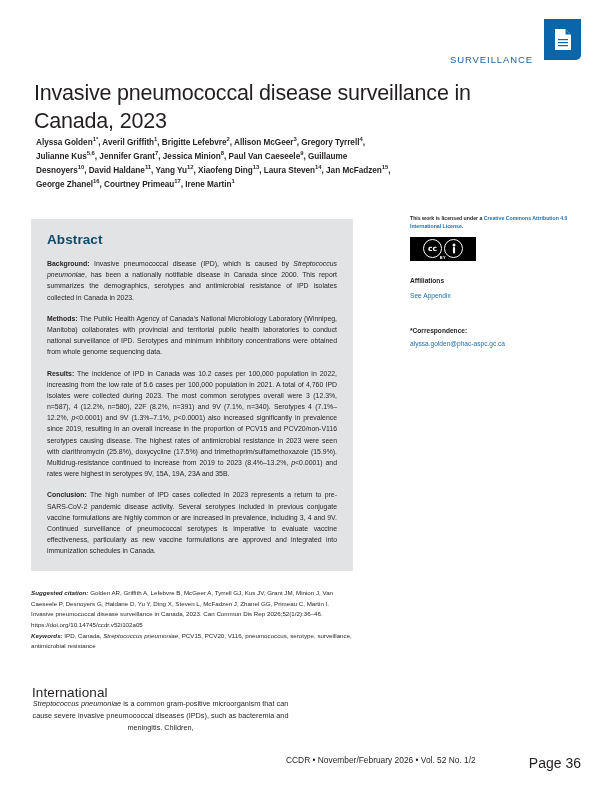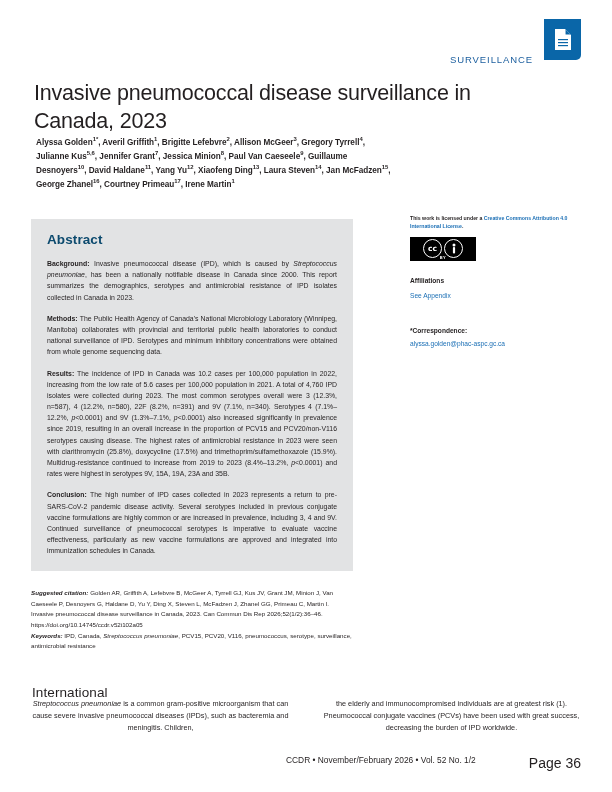--- a/index.html
+++ b/index.html
@@ -322,21 +322,18 @@
 
   <div class="corr-head">*Correspondence:</div>
   <a class="corr-link" href="#">alyssa.golden@phac-aspc.gc.ca</a>
 </aside>
 
 <h2 class="intro-head">International</h2>
 <div class="intro-cols">
   <div class="intro-col">
     <p><i>Streptococcus pneumoniae</i> is a common gram-positive microorganism that can cause severe invasive pneumococcal diseases (IPDs), such as bacteremia and meningitis. Children,</p>
   </div>
-  <div class="intro-col">
-    <p>the elderly and immunocompromised individuals are at greatest risk (1). Pneumococcal conjugate vaccines (PCVs) have been used with great success, decreasing the burden of IPD worldwide.</p>
-  </div>
 </div>
 
 <div class="footer">
   <span class="footer-main">CCDR • November/February 2026 • Vol. 52 No. 1/2</span>
   <span class="footer-page">Page 36</span>
 </div>
 
 </body></html>

